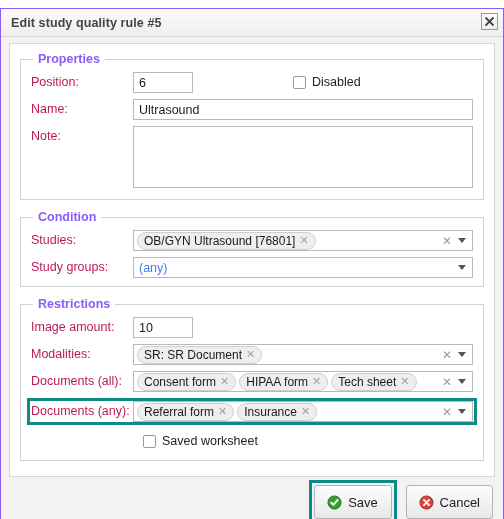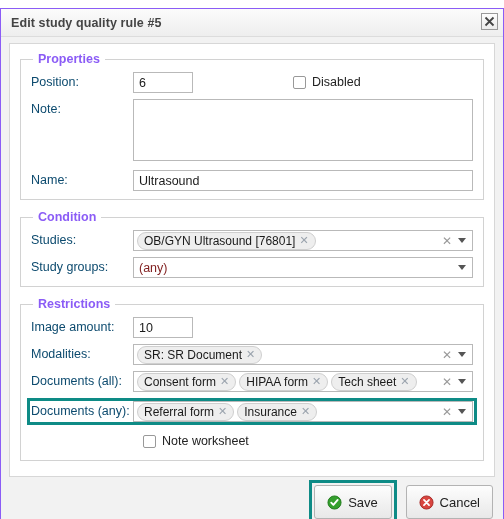--- a/index.html
+++ b/index.html
@@ -92,21 +92,21 @@
   .row {
     display: flex;
     align-items: flex-start;
     margin-bottom: 6px;
     min-height: 21px;
   }
   .row:last-child { margin-bottom: 0; }
   .row-label {
     flex: 0 0 102px;
     font-size: 12.5px;
-    color: #0c4a6e;
+    color: #be185d;
     line-height: 21px;
     white-space: nowrap;
   }
 
   
   .txt {
     box-sizing: border-box;
     border: 1px solid #b9b9b9;
     background: #ffffff;
     font-family: "Liberation Sans", sans-serif;
@@ -162,21 +162,21 @@
     background: #ffffff;
     min-height: 21px;
     height: 21px;
     display: flex;
     align-items: center;
     padding: 0 34px 0 3px;
     overflow: hidden;
   }
   .selbox.plain { padding-right: 20px; }
   .selbox .placeholder {
-    color: #7f1d1d;
+    color: #3b82f6;
     font-size: 12.5px;
     padding-left: 2px;
   }
   .tag {
     display: inline-flex;
     align-items: center;
     gap: 4px;
     background: #eeeeee;
     border: 1px solid #cfcfcf;
     border-radius: 9px;
@@ -286,30 +286,30 @@
         <div class="row">
           <div class="row-label">Position:</div>
           <input class="txt small" type="text" value="6" style="">
           <label class="chk-wrap chk-offset">
             <span class="chk"></span>
             <span>Disabled</span>
           </label>
         </div>
 
         <div class="row">
+          <div class="row-label">Name:</div>
+          <div class="fill">
+            <input class="txt wide" type="text" value="Ultrasound" style="">
+          </div>
+        </div>
+
+        <div class="row">
           <div class="row-label">Note:</div>
           <div class="fill">
             <textarea class="txt-area" style=""></textarea>
-          </div>
-        </div>
-
-        <div class="row">
-          <div class="row-label">Name:</div>
-          <div class="fill">
-            <input class="txt wide" type="text" value="Ultrasound" style="">
           </div>
         </div>
       </fieldset>
 
       <fieldset>
         <legend>Condition</legend>
 
         <div class="row">
           <div class="row-label">Studies:</div>
           <div class="fill">
@@ -404,21 +404,21 @@
                   <span class="caret-glyph"></span>
                 </span>
             </div>
           </div>
         </div>
 
         <div class="row">
           <div class="row-label">&nbsp;</div>
           <label class="chk-wrap chk-offset2">
             <span class="chk"></span>
-            <span>Note worksheet</span>
+            <span>Saved worksheet</span>
           </label>
         </div>
       </fieldset>
 
     </div>
   </div>
 
   <div class="footer">
     <span class="btn-wrap-hl">
       <button class="btn">

